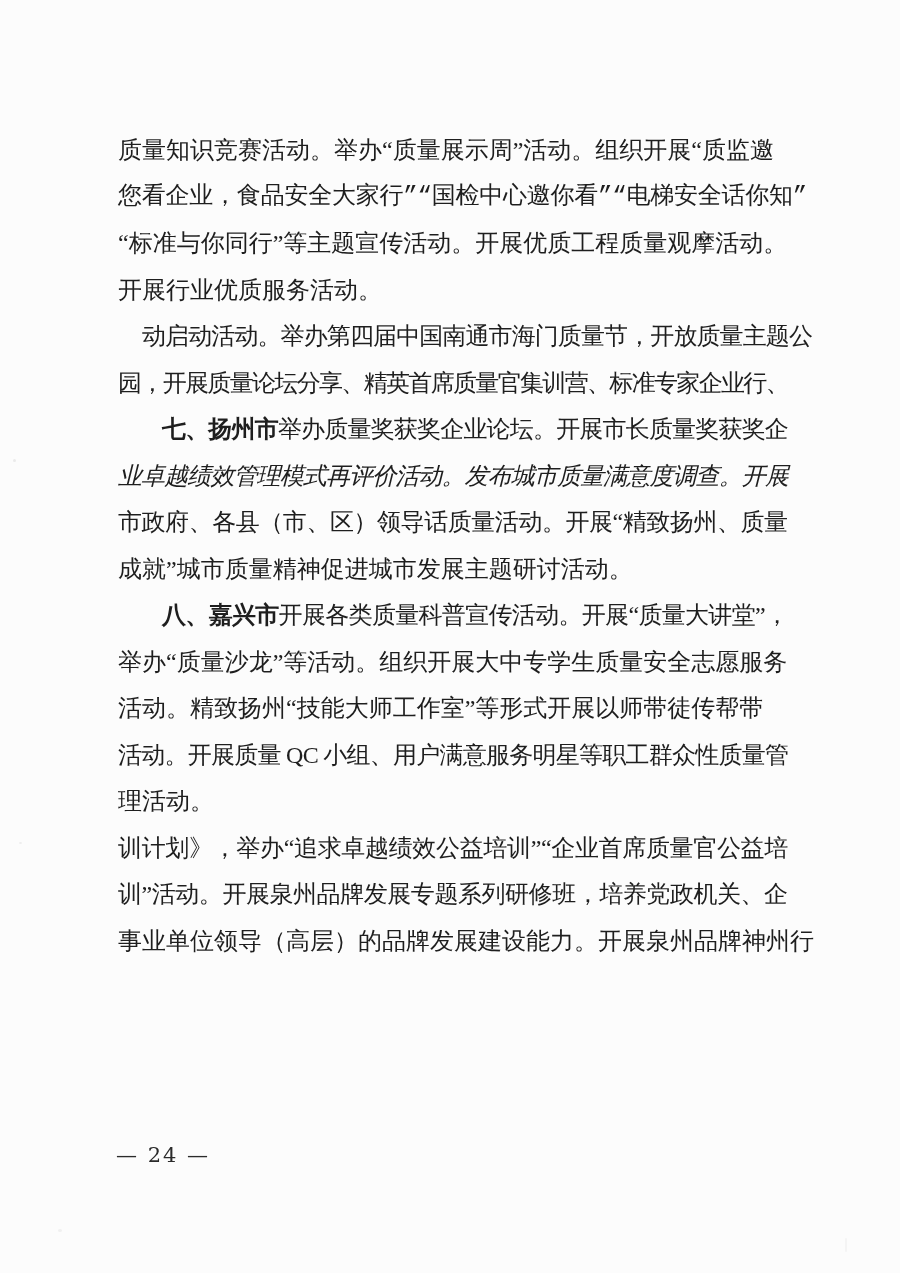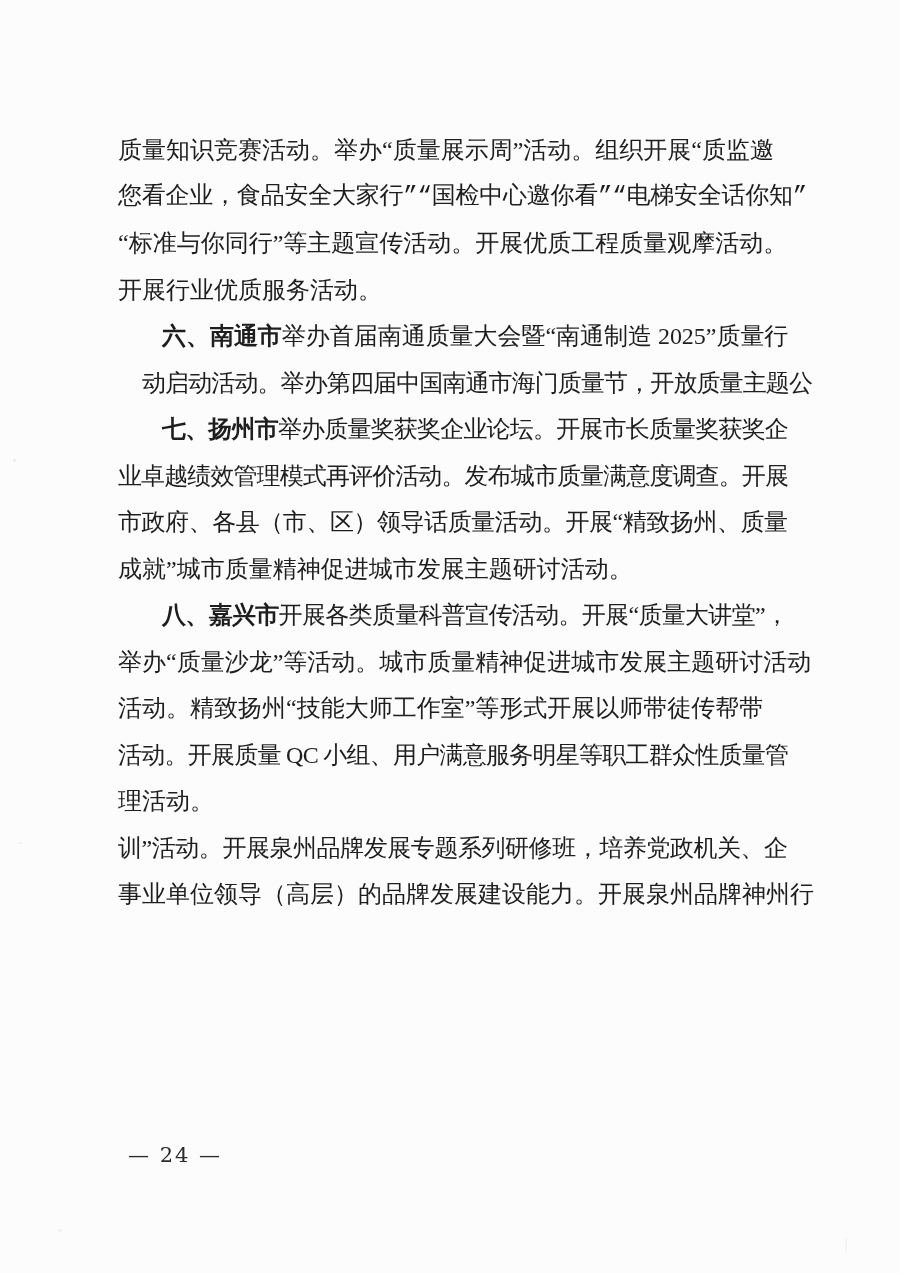--- a/index.html
+++ b/index.html
@@ -37,21 +37,21 @@
   .line.indent {
     text-indent: 44px;
   }
   .line b {
     font-weight: 700;
     font-family: "Liberation Sans", "DejaVu Sans", sans-serif;
     letter-spacing: inherit;
   }
   .page-footer {
     position: absolute;
-    left: 128px;
+    left: 116px;
     top: 1143px;
     font-size: 21px;
     color: #2b2b2b;
     font-family: "DejaVu Serif", "Liberation Serif", serif;
     letter-spacing: 2px;
   }
   
   .speck {
     position: absolute;
     border-radius: 50%;
@@ -67,37 +67,38 @@
 
 <div class="page">
   <div class="page-body">
       <div class="paragraph">
         <div class="line" style="letter-spacing: 0px;">质量知识竞赛活动。举办“质量展示周”活动。组织开展“质监邀</div>
         <div class="line" style="letter-spacing: -0.225806px; font-family: Liberation Mono, monospace;">您看企业，食品安全大家行”“国检中心邀你看”“电梯安全话你知”</div>
         <div class="line" style="letter-spacing: 0px;">“标准与你同行”等主题宣传活动。开展优质工程质量观摩活动。</div>
         <div class="line last">开展行业优质服务活动。</div>
       </div>
       <div class="paragraph">
-        <div class="line indent" style="letter-spacing: -0.0333333px;"><b>六、南通市</b>举办首届南通质量大会暨“南通制造 2025”质量行</div>
         <div class="line" style="letter-spacing: -0.896552px; margin-left: 24px;">动启动活动。举办第四届中国南通市海门质量节，开放质量主题公</div>
+        <div class="line" style="letter-spacing: -1.66667px;">园，开展质量论坛分享、精英首席质量官集训营、标准专家企业行、</div>
       </div>
       <div class="paragraph">
         <div class="line indent" style="letter-spacing: -0.814815px;"><b>七、扬州市</b>举办质量奖获奖企业论坛。开展市长质量奖获奖企</div>
-        <div class="line" style="letter-spacing: -0.896552px;">业卓越绩效管理模式再评价活动。发布城市质量满意度调查。开展</div>
+        <div class="line" style="letter-spacing: -0.896552px; font-style: italic;">业卓越绩效管理模式再评价活动。发布城市质量满意度调查。开展</div>
         <div class="line" style="letter-spacing: -0.448276px;">市政府、各县（市、区）领导话质量活动。开展“精致扬州、质量</div>
         <div class="line last">成就”城市质量精神促进城市发展主题研讨活动。</div>
       </div>
       <div class="paragraph">
         <div class="line indent" style="letter-spacing: -0.678571px;"><b>八、嘉兴市</b>开展各类质量科普宣传活动。开展“质量大讲堂”，</div>
-        <div class="line" style="letter-spacing: 0px;">举办“质量沙龙”等活动。城市质量精神促进城市发展主题研讨活动</div>
+        <div class="line" style="letter-spacing: 0px;">举办“质量沙龙”等活动。组织开展大中专学生质量安全志愿服务</div>
         <div class="line" style="letter-spacing: 0px;">活动。精致扬州“技能大师工作室”等形式开展以师带徒传帮带</div>
         <div class="line" style="letter-spacing: -0.741935px;">活动。开展质量 QC 小组、用户满意服务明星等职工群众性质量管</div>
         <div class="line last">理活动。</div>
       </div>
       <div class="paragraph">
+        <div class="line" style="letter-spacing: -0.333333px;">训计划》，举办“追求卓越绩效公益培训”“企业首席质量官公益培</div>
         <div class="line" style="letter-spacing: -0.448276px;">训”活动。开展泉州品牌发展专题系列研修班，培养党政机关、企</div>
         <div class="line last">事业单位领导（高层）的品牌发展建设能力。开展泉州品牌神州行</div>
       </div>
     </div>
 
   <div class="page-footer">— 24 —</div>
 
   <div class="speck s1"></div>
   <div class="speck s2"></div>
   <div class="speck s3"></div>

